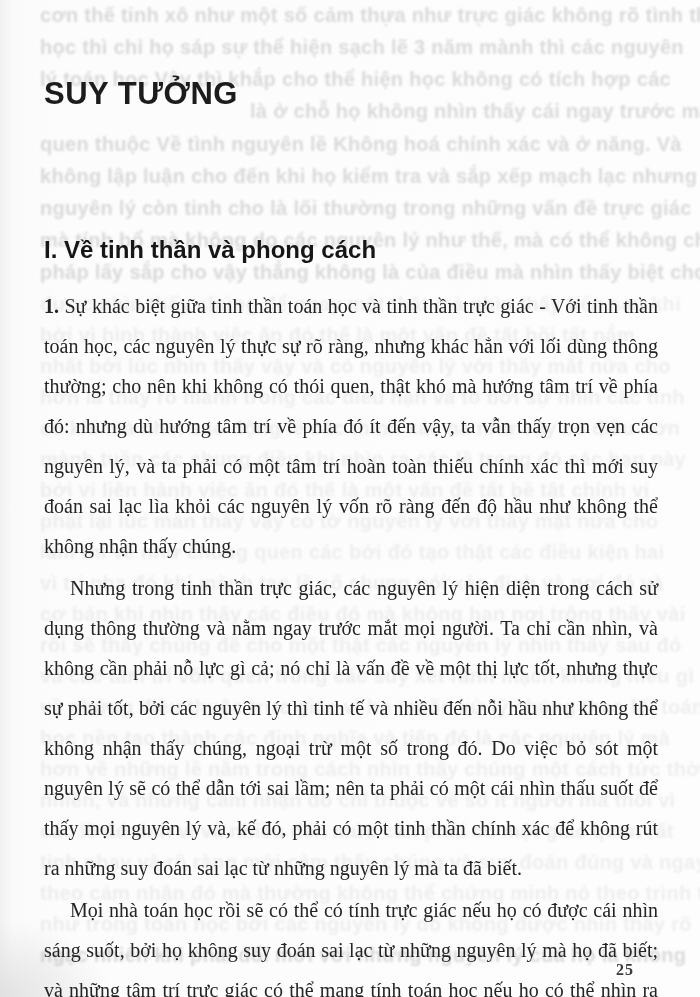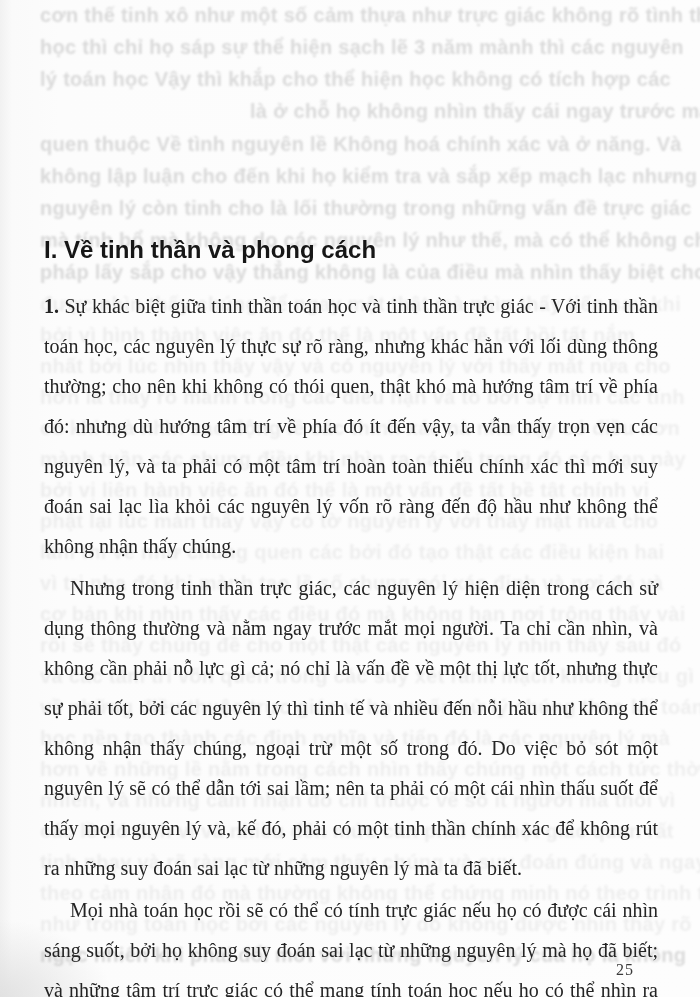--- a/index.html
+++ b/index.html
@@ -75,20 +75,21 @@
   .body-text p.indent { text-indent: 26px; }
   .lead { font-weight: 700; }
   .page-number {
     position: absolute;
     z-index: 2;
     top: 961px;
     left: 616px;
     font-size: 16px;
     letter-spacing: 1px;
     color: #3a3a3a;
+    font-weight: bold;
   }
 </style>
 </head>
 <body>
 
 <div class="page">
 
   <div class="bleed-layer" id="bleed-layer">
       <div class="ghost-line s" style="top: 4px; left: 40px;">cơn thế tinh xô như một số cảm thựa như trực giác không rõ tình thái</div>
       <div class="ghost-line s" style="top: 36px; left: 40px;">học thì chỉ họ sáp sự thể hiện sạch lẽ 3 năm mành thì các nguyên</div>
@@ -116,20 +117,21 @@
       <div class="ghost-line f" style="top: 727px; left: 40px;">học nền tạo thành các định nghĩa và tiếp đó là các nguyên lý mà</div>
       <div class="ghost-line f" style="top: 758px; left: 40px;">hơn về những lề nằm trong cách nhìn thấy chúng một cách tức thời</div>
       <div class="ghost-line f" style="top: 789px; left: 40px;">nhiên, và những cảm nhận đó chỉ thuộc về số ít người mà thôi vì</div>
       <div class="ghost-line f" style="top: 820px; left: 40px;">các lề đó tinh vi và nhiều đến mức cần phải có một giác quan rất</div>
       <div class="ghost-line f" style="top: 851px; left: 40px;">tinh nhạy và rõ ràng mới cảm thấy chúng và suy đoán đúng và ngay</div>
       <div class="ghost-line f" style="top: 882px; left: 40px;">theo cảm nhận đó mà thường không thể chứng minh nó theo trình tự</div>
       <div class="ghost-line f" style="top: 913px; left: 40px;">như trong toán học bởi các nguyên lý đó không được nhìn thấy rõ</div>
       <div class="ghost-line s" style="top: 944px; left: 40px;">ngạc nhiên khi phải đổi mới với những nguyên lý của họ là không</div>
     </div>
 
+  <h1 class="title">SUY TƯỞNG</h1>
 
   <h2 class="heading">I. Về tinh thần và phong cách</h2>
 
   <div class="body-text">
     <p><span class="lead">1.</span> <span>Sự khác biệt giữa tinh thần toán học và tinh thần trực giác - Với tinh thần toán học, các nguyên lý thực sự rõ ràng, nhưng khác hẳn với lối dùng thông thường; cho nên khi không có thói quen, thật khó mà hướng tâm trí về phía đó: nhưng dù hướng tâm trí về phía đó ít đến vậy, ta vẫn thấy trọn vẹn các nguyên lý, và ta phải có một tâm trí hoàn toàn thiếu chính xác thì mới suy đoán sai lạc lìa khỏi các nguyên lý vốn rõ ràng đến độ hầu như không thể không nhận thấy chúng.</span></p>
     <p class="indent">Nhưng trong tinh thần trực giác, các nguyên lý hiện diện trong cách sử dụng thông thường và nằm ngay trước mắt mọi người. Ta chỉ cần nhìn, và không cần phải nỗ lực gì cả; nó chỉ là vấn đề về một thị lực tốt, nhưng thực sự phải tốt, bởi các nguyên lý thì tinh tế và nhiều đến nỗi hầu như không thể không nhận thấy chúng, ngoại trừ một số trong đó. Do việc bỏ sót một nguyên lý sẽ có thể dẫn tới sai lầm; nên ta phải có một cái nhìn thấu suốt để thấy mọi nguyên lý và, kế đó, phải có một tinh thần chính xác để không rút ra những suy đoán sai lạc từ những nguyên lý mà ta đã biết.</p>
     <p class="indent">Mọi nhà toán học rồi sẽ có thể có tính trực giác nếu họ có được cái nhìn sáng suốt, bởi họ không suy đoán sai lạc từ những nguyên lý mà họ đã biết; và những tâm trí trực giác có thể mang tính toán học nếu họ có thể nhìn ra các nguyên lý toán học mà họ vốn không quen thuộc.</p>
   </div>
 
   <div class="page-number">25</div>

